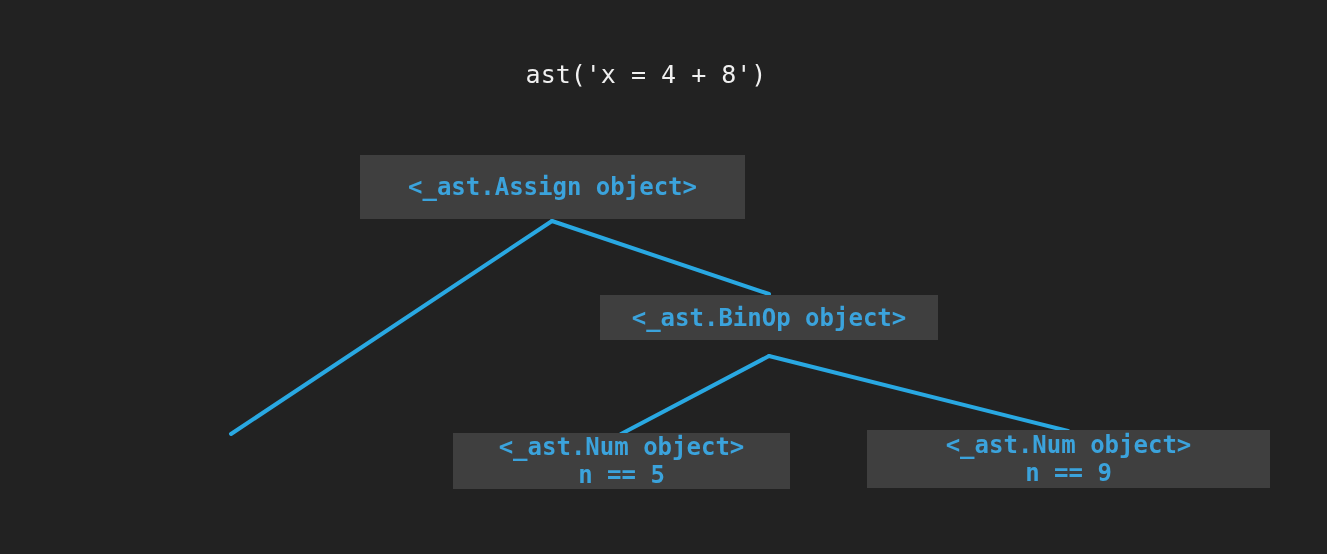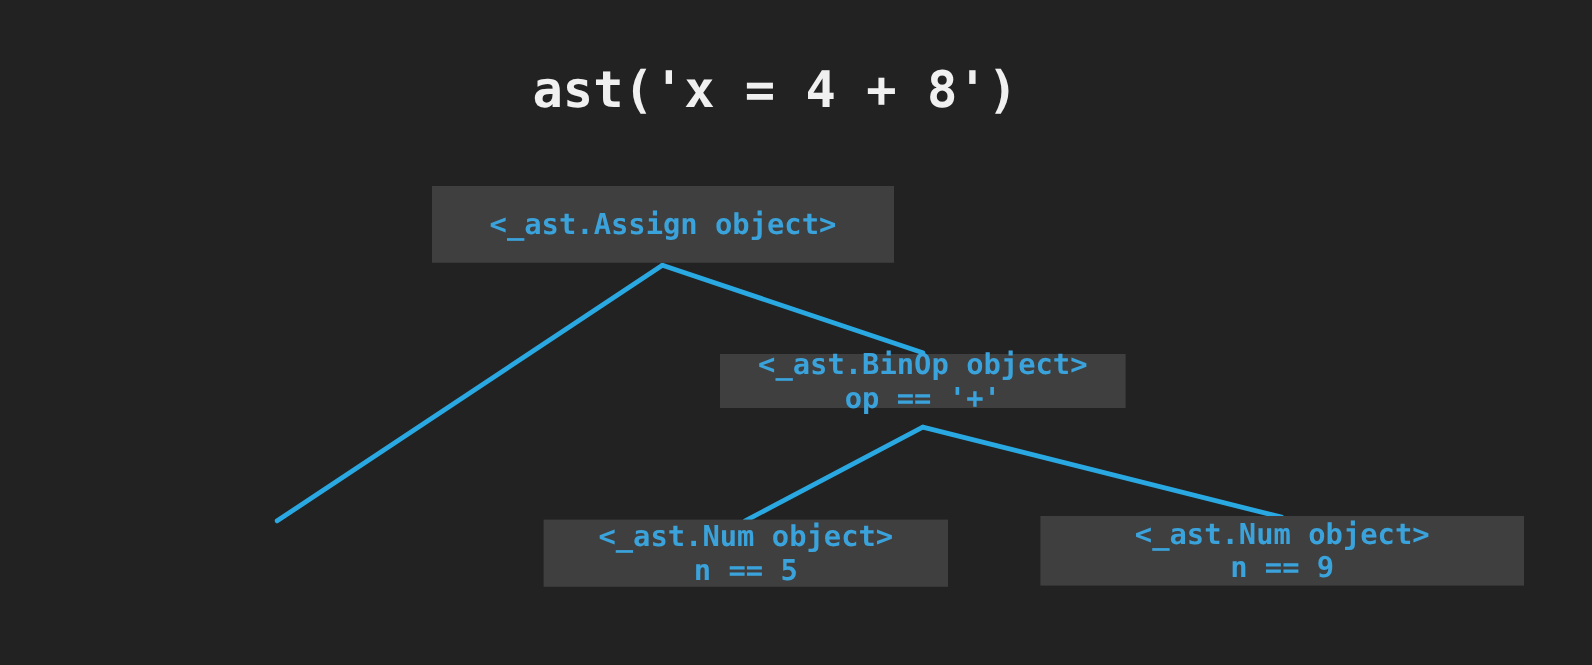--- a/index.html
+++ b/index.html
@@ -18,23 +18,23 @@
     background: var(--background);
     overflow: hidden;
     font-family: "DejaVu Sans Mono", "Liberation Mono", monospace;
   }
   .title {
     position: absolute;
     top: 57px;
     left: 646px;
     transform: translateX(-50%);
     white-space: nowrap;
-    font-size: 42px;
+    font-size: 25px;
     line-height: 36px;
-    font-weight: bold;
+    font-weight: normal;
     color: var(--title-text);
   }
   .edges {
     position: absolute;
     top: 0; left: 0;
     z-index: 1;
   }
   .edges line {
     stroke: var(--edge);
     stroke-width: 4;
@@ -73,21 +73,20 @@
     <line x1="769" y1="356" x2="621" y2="434"></line>
     <line x1="769" y1="356" x2="1068" y2="431"></line>
   </svg>
 
   <div class="node node-assign">
     <div>&lt;_ast.Assign object&gt;</div>
   </div>
 
   <div class="node node-binop">
     <div>&lt;_ast.BinOp object&gt;</div>
-    <div>op == '+'</div>
   </div>
 
 
   <div class="node node-num4">
     <div>&lt;_ast.Num object&gt;</div>
     <div>n == 5</div>
   </div>
 
   <div class="node node-num8">
     <div>&lt;_ast.Num object&gt;</div>

